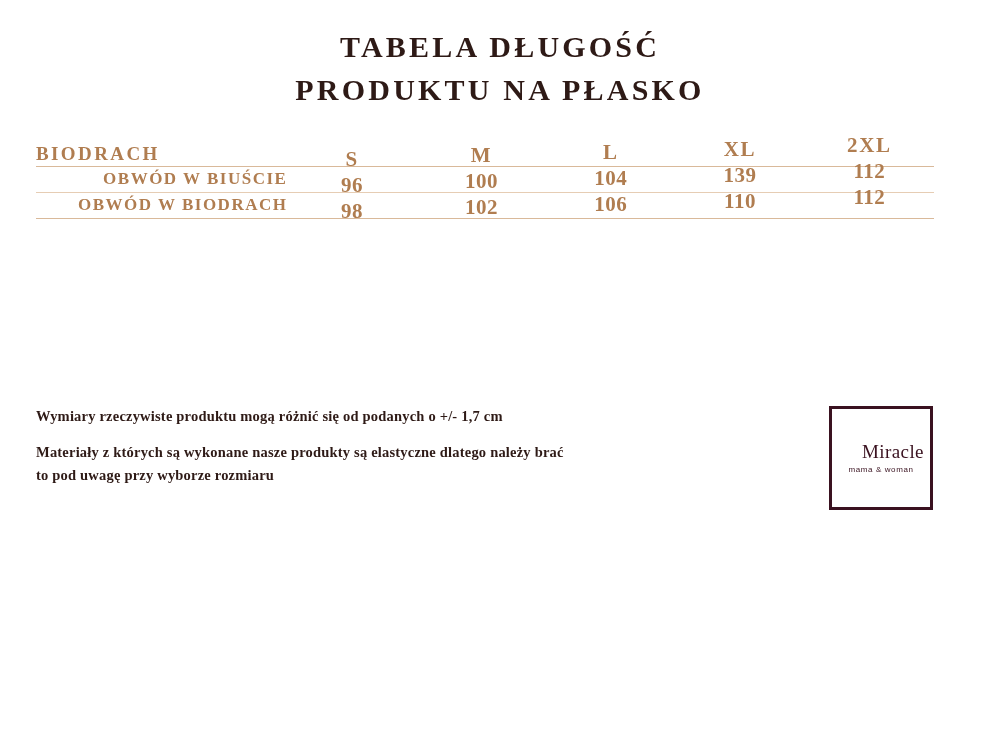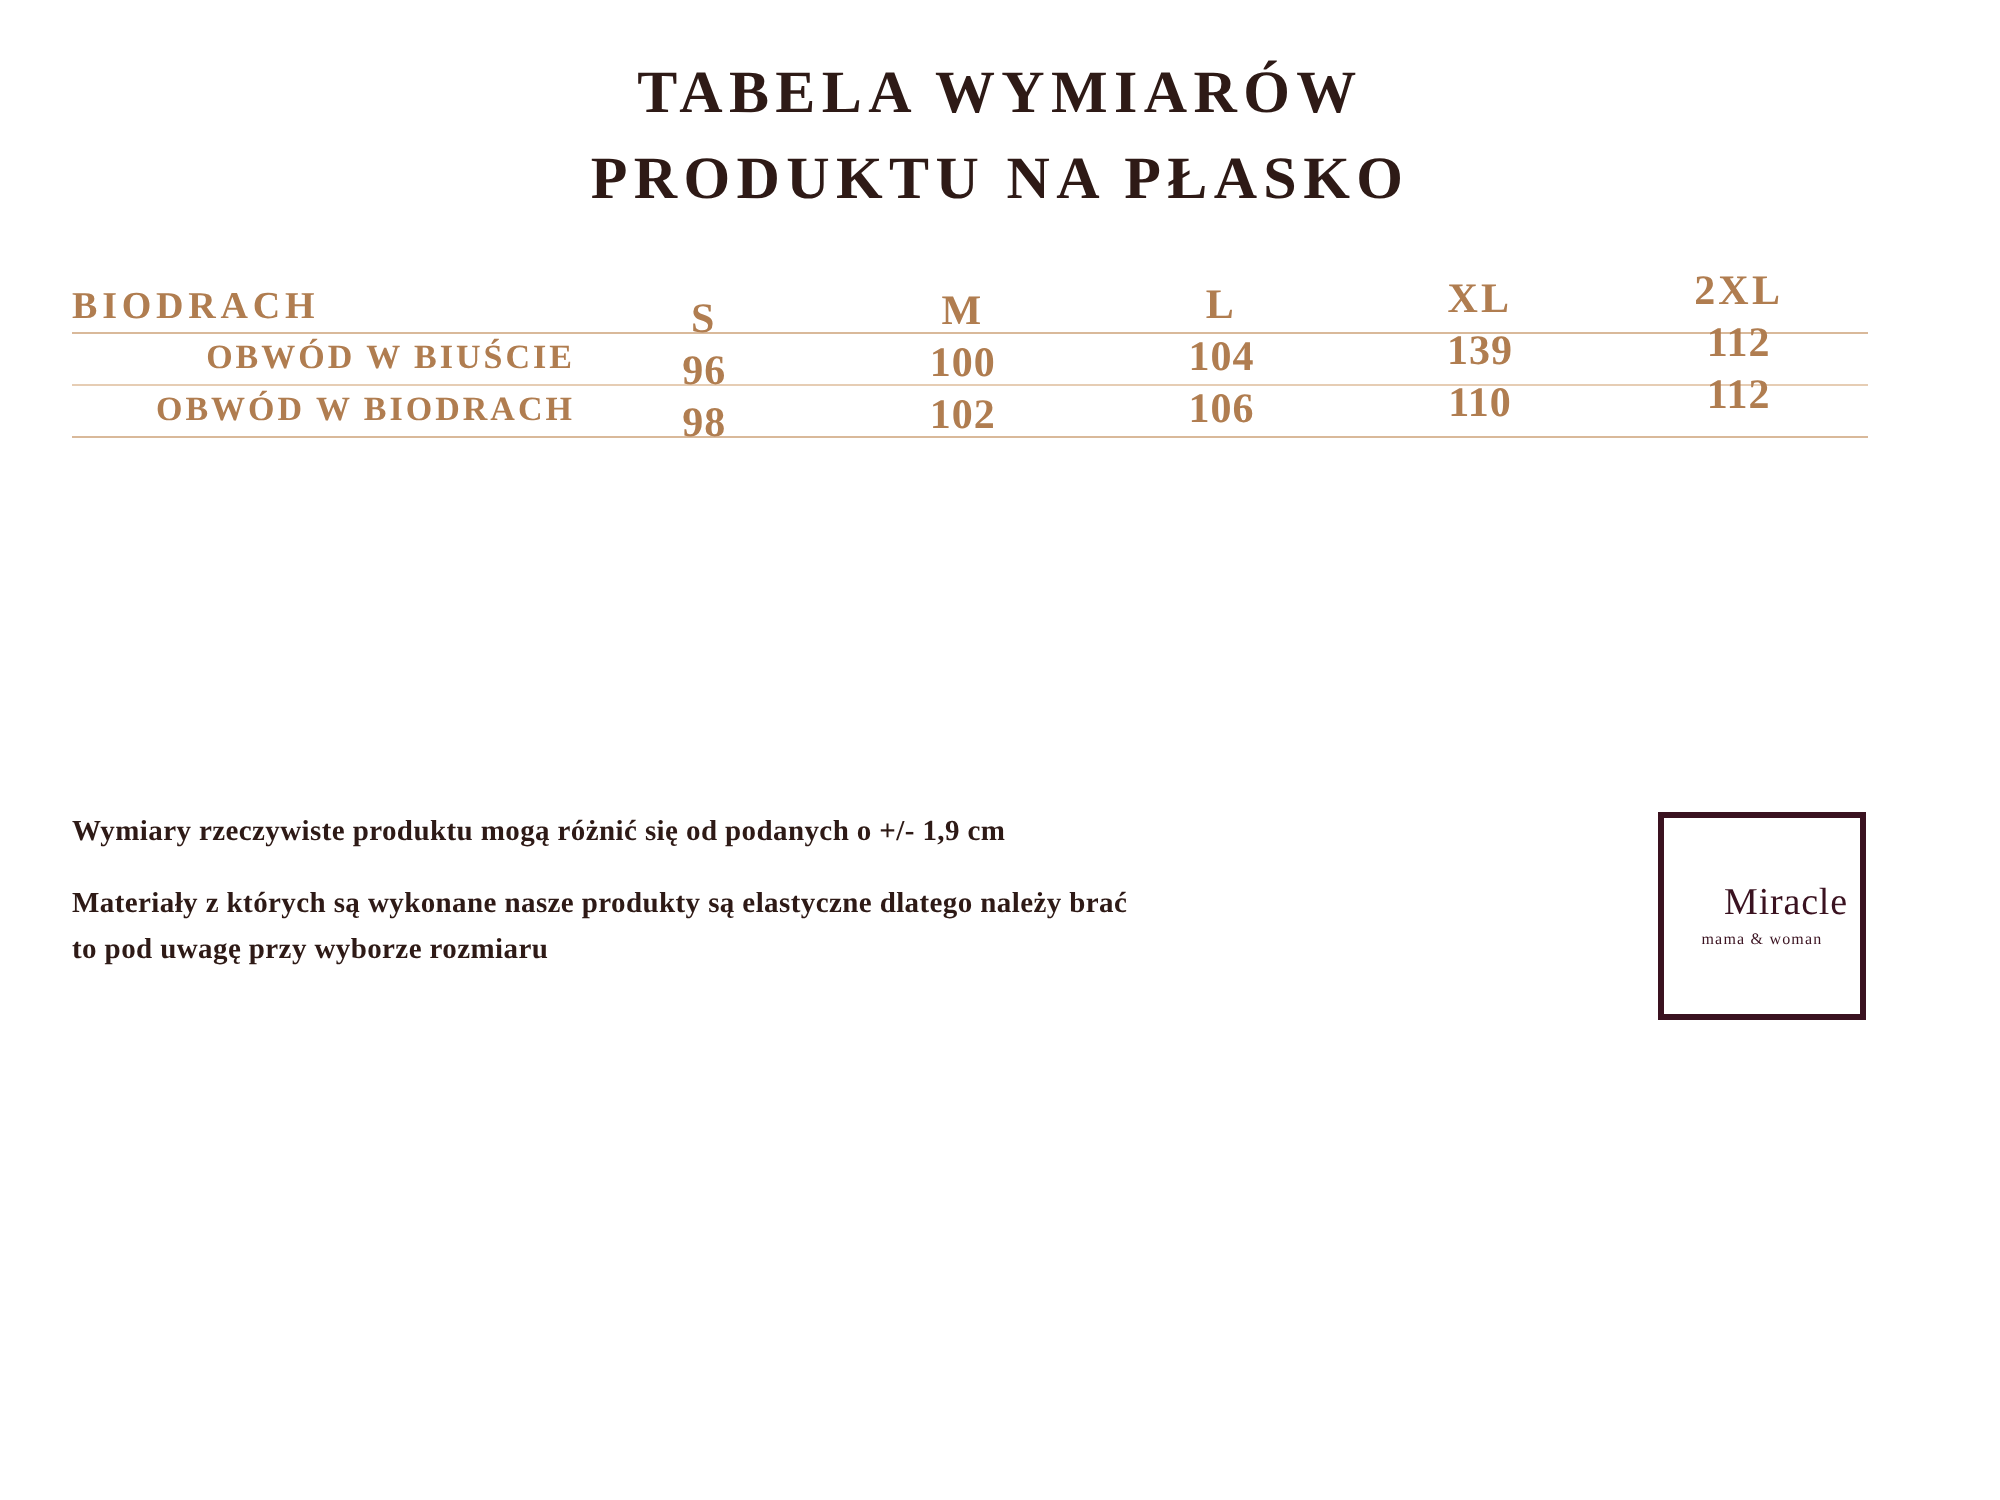--- a/index.html
+++ b/index.html
@@ -146,34 +146,34 @@
   .logo-name {
     font-family: "Liberation Serif", serif;
     font-size: 19px;
     color: #3a1220;
     letter-spacing: 0.4px;
     line-height: 1;
     margin-left: 24px;
   }
   .logo-sub {
     margin-top: 5px;
-    font-family: Liberation Serif, serif;
+    font-family: Liberation Sans, sans-serif;
     font-size: 8px;
     color: #3a1220;
     letter-spacing: 0.6px;
     line-height: 1;
   }
 </style>
 </head>
 <body>
 
 <div class="page">
 
   <h1 class="title">
-    <span class="title-line">TABELA WYMIARÓW</span>
+    <span class="title-line">TABELA DŁUGOŚĆ</span>
     <span class="title-line">PRODUKTU NA PŁASKO</span>
   </h1>
 
   <div class="table-wrap">
     <table class="size-table">
       <colgroup>
         <col class="c-label">
         <col class="c-val">
         <col class="c-val">
         <col class="c-val">
@@ -205,21 +205,21 @@
           <td class="cell-val stagger-2">102</td>
           <td class="cell-val stagger-3">106</td>
           <td class="cell-val stagger-4">110</td>
           <td class="cell-val stagger-5">112</td>
         </tr>
       </tbody>
     </table>
   </div>
 
   <div class="notes">
-    <p>Wymiary rzeczywiste produktu mogą różnić się od podanych o +/- 1,9 cm</p>
+    <p>Wymiary rzeczywiste produktu mogą różnić się od podanych o +/- 1,7 cm</p>
     <p>Materiały z których są wykonane nasze produkty są elastyczne dlatego należy brać to pod uwagę przy wyborze rozmiaru</p>
   </div>
 
   <div class="logo-box">
     <div class="logo-name">Miracle</div>
     <div class="logo-sub">mama &amp; woman</div>
   </div>
 
 </div>
 

